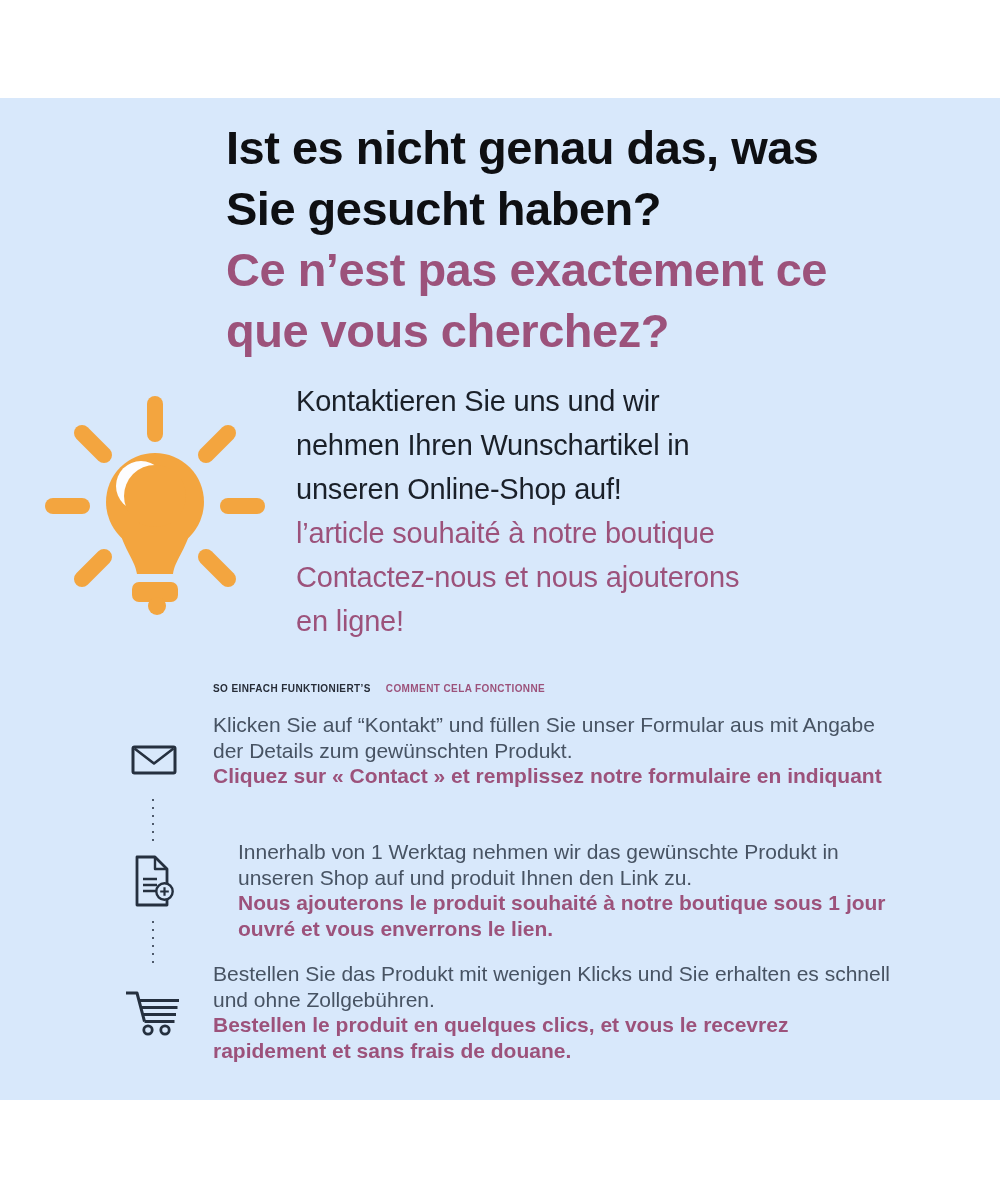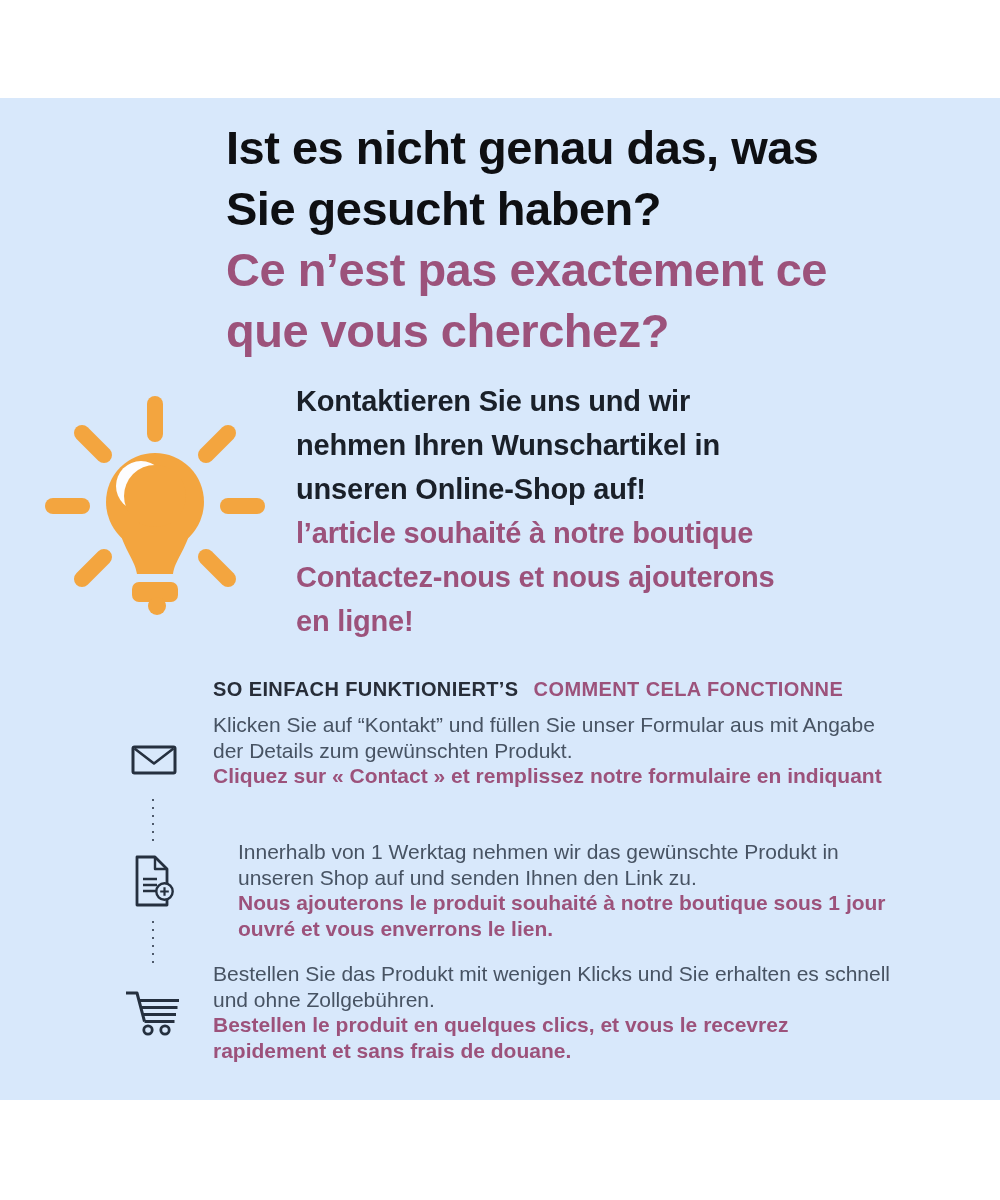--- a/index.html
+++ b/index.html
@@ -15,26 +15,26 @@
 
   
   .hero{left:226px;top:117px;font-size:47px;font-weight:700;line-height:61px;letter-spacing:-0.5px;}
   .hero .de{color:#0E0F12;}
   .hero .fr{color:#9C527B;}
 
   
   .bulb{left:45px;top:396px;width:220px;height:224px;}
 
   
-  .pitch{left:296px;top:379px;font-size:29px;font-weight:700;line-height:44px;letter-spacing:-0.2px;}
+  .pitch{left:296px;top:379px;font-size:29px;font-weight:400;line-height:44px;letter-spacing:-0.2px;}
   .pitch .de{color:#1A2029;}
   .pitch .fr{color:#9C527B;}
 
   
-  .how-header{left:213px;top:679px;display:flex;gap:15px;font-size:20px;font-weight:700;letter-spacing:0.4px;line-height:20px;}
+  .how-header{left:213px;top:679px;display:flex;gap:15px;font-size:10px;font-weight:700;letter-spacing:0.4px;line-height:20px;}
   .how-header .de{color:#272D38;}
   .how-header .fr{color:#9C527B;}
 
   
   .step{left:213px;font-size:21px;line-height:25.5px;}
   .step .sde{color:#475363;font-weight:400;}
   .step .sfr{color:#9C527B;font-weight:700;}
   .step1{top:712px;}
   .step2{top:839px;margin-left:25px;}
   .step3{top:961px;}
@@ -139,21 +139,21 @@
   </div>
 
   <div class="abs step step1 nowrap">
     <div class="sde">Klicken Sie auf “Kontakt” und füllen Sie unser Formular aus mit Angabe</div>
     <div class="sde">der Details zum gewünschten Produkt.</div>
     <div class="sfr">Cliquez sur « Contact » et remplissez notre formulaire en indiquant</div>
   </div>
 
   <div class="abs step step2 nowrap">
     <div class="sde">Innerhalb von 1 Werktag nehmen wir das gewünschte Produkt in</div>
-    <div class="sde">unseren Shop auf und senden Ihnen den Link zu.</div>
+    <div class="sde">unseren Shop auf und produit Ihnen den Link zu.</div>
     <div class="sfr">Nous ajouterons le produit souhaité à notre boutique sous 1 jour</div>
     <div class="sfr">ouvré et vous enverrons le lien.</div>
   </div>
 
   <div class="abs step step3 nowrap">
     <div class="sde">Bestellen Sie das Produkt mit wenigen Klicks und Sie erhalten es schnell</div>
     <div class="sde">und ohne Zollgebühren.</div>
     <div class="sfr">Bestellen le produit en quelques clics, et vous le recevrez</div>
     <div class="sfr">rapidement et sans frais de douane.</div>
   </div>

